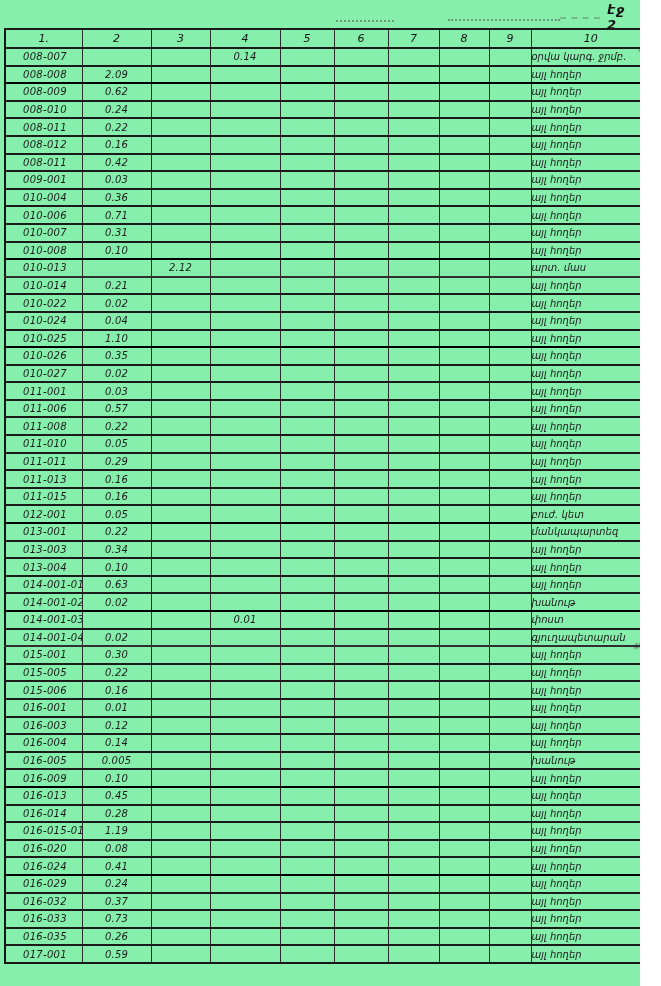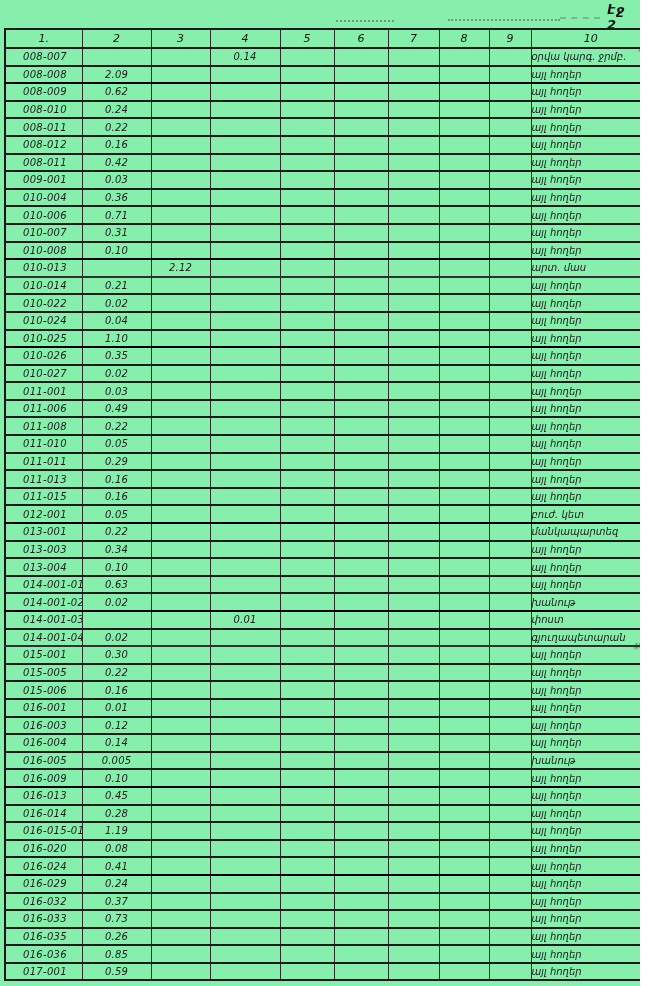--- a/index.html
+++ b/index.html
@@ -386,21 +386,21 @@
           <td class="col-num"></td>
           <td class="col-num"></td>
           <td class="col-num"></td>
           <td class="col-num"></td>
           <td class="col-num"></td>
           <td class="col-num"></td>
           <td class="col-type">այլ հողեր</td>
         </tr>
         <tr>
           <td class="col-code">011-006</td>
-          <td class="col-num">0.49</td>
+          <td class="col-num">0.57</td>
           <td class="col-num"></td>
           <td class="col-num"></td>
           <td class="col-num"></td>
           <td class="col-num"></td>
           <td class="col-num"></td>
           <td class="col-num"></td>
           <td class="col-num"></td>
           <td class="col-type">այլ հողեր</td>
         </tr>
         <tr>
@@ -757,32 +757,20 @@
           <td class="col-num"></td>
           <td class="col-num"></td>
           <td class="col-num"></td>
           <td class="col-num"></td>
           <td class="col-num"></td>
           <td class="col-num"></td>
           <td class="col-num"></td>
           <td class="col-type">այլ հողեր</td>
         </tr>
         <tr>
-          <td class="col-code">016-036</td>
-          <td class="col-num">0.85</td>
-          <td class="col-num"></td>
-          <td class="col-num"></td>
-          <td class="col-num"></td>
-          <td class="col-num"></td>
-          <td class="col-num"></td>
-          <td class="col-num"></td>
-          <td class="col-num"></td>
-          <td class="col-type">այլ հողեր</td>
-        </tr>
-        <tr>
           <td class="col-code">017-001</td>
           <td class="col-num">0.59</td>
           <td class="col-num"></td>
           <td class="col-num"></td>
           <td class="col-num"></td>
           <td class="col-num"></td>
           <td class="col-num"></td>
           <td class="col-num"></td>
           <td class="col-num"></td>
           <td class="col-type">այլ հողեր</td>

